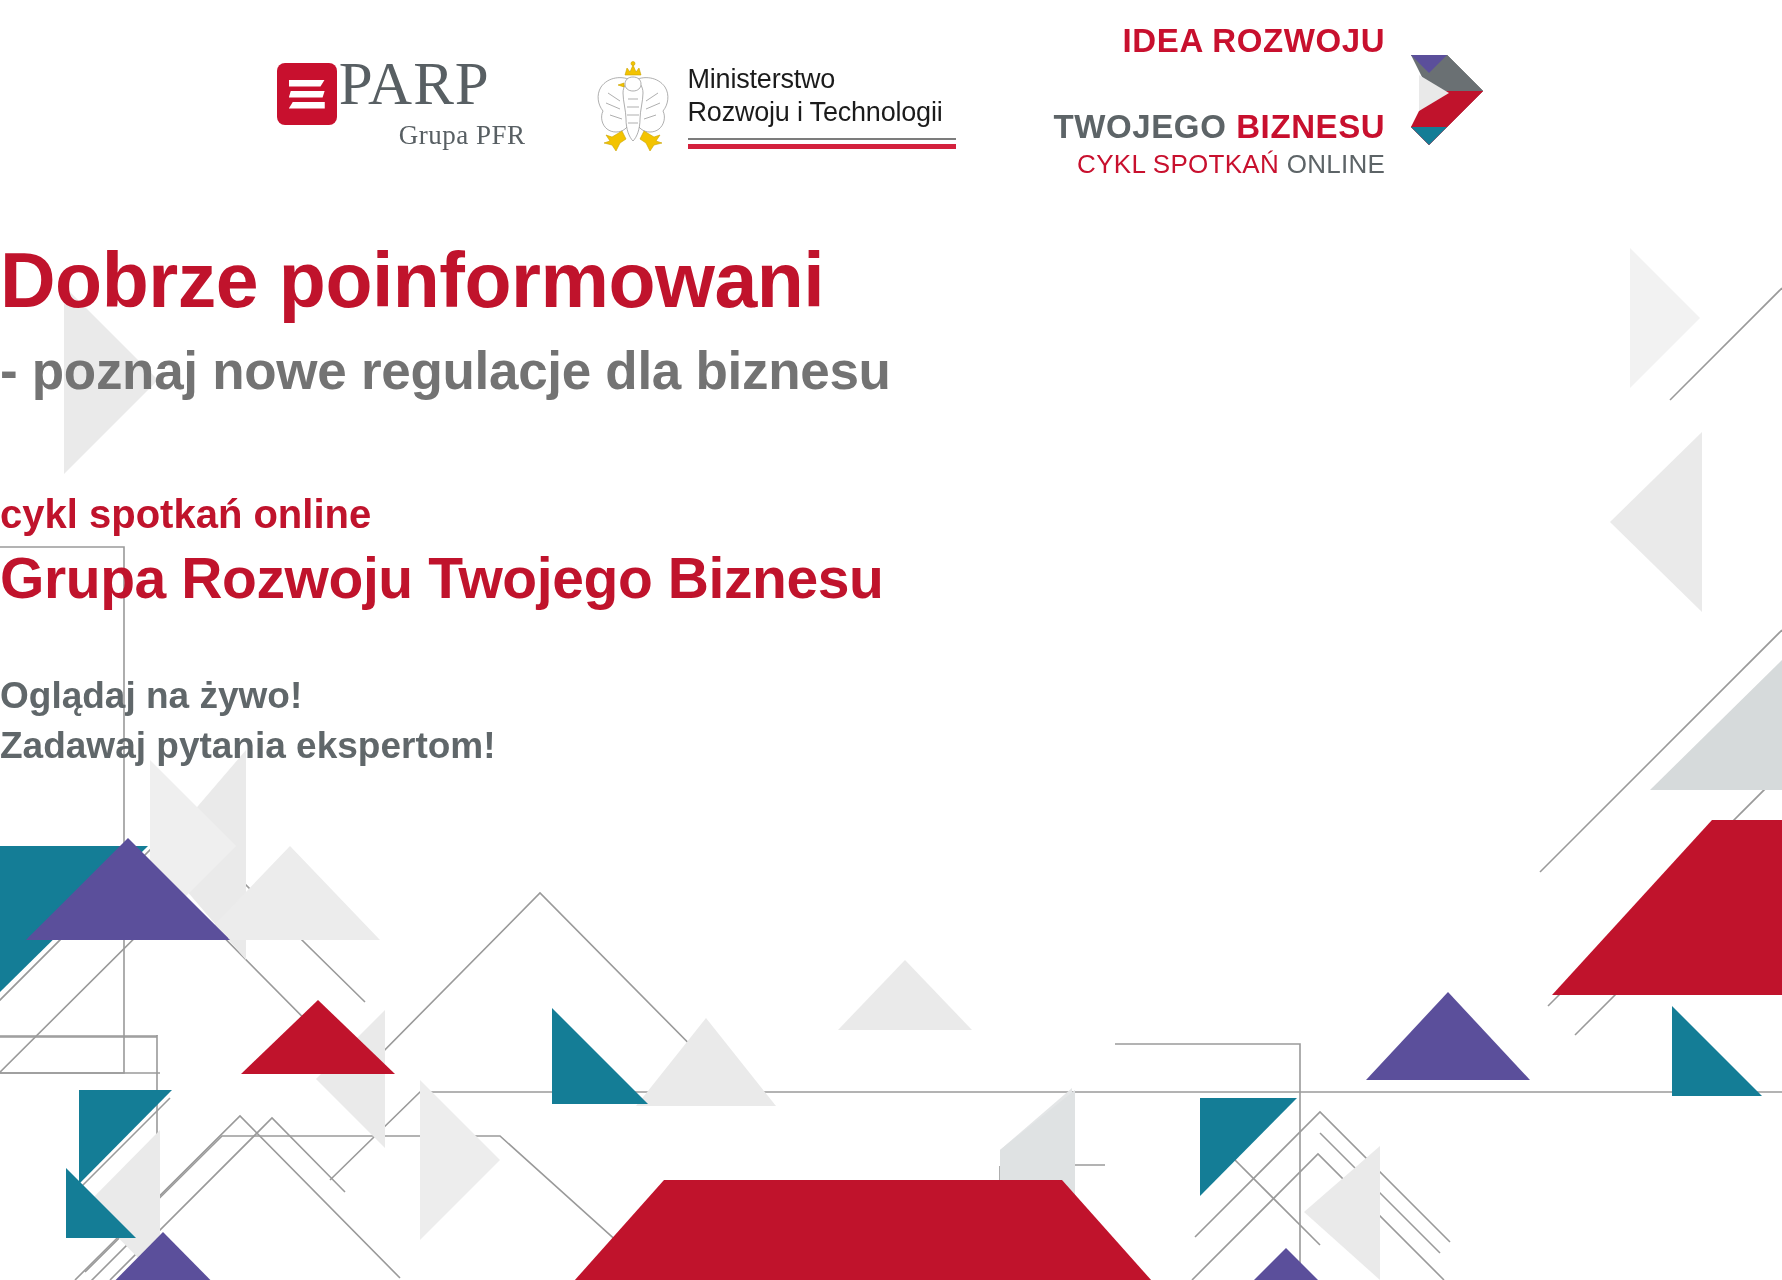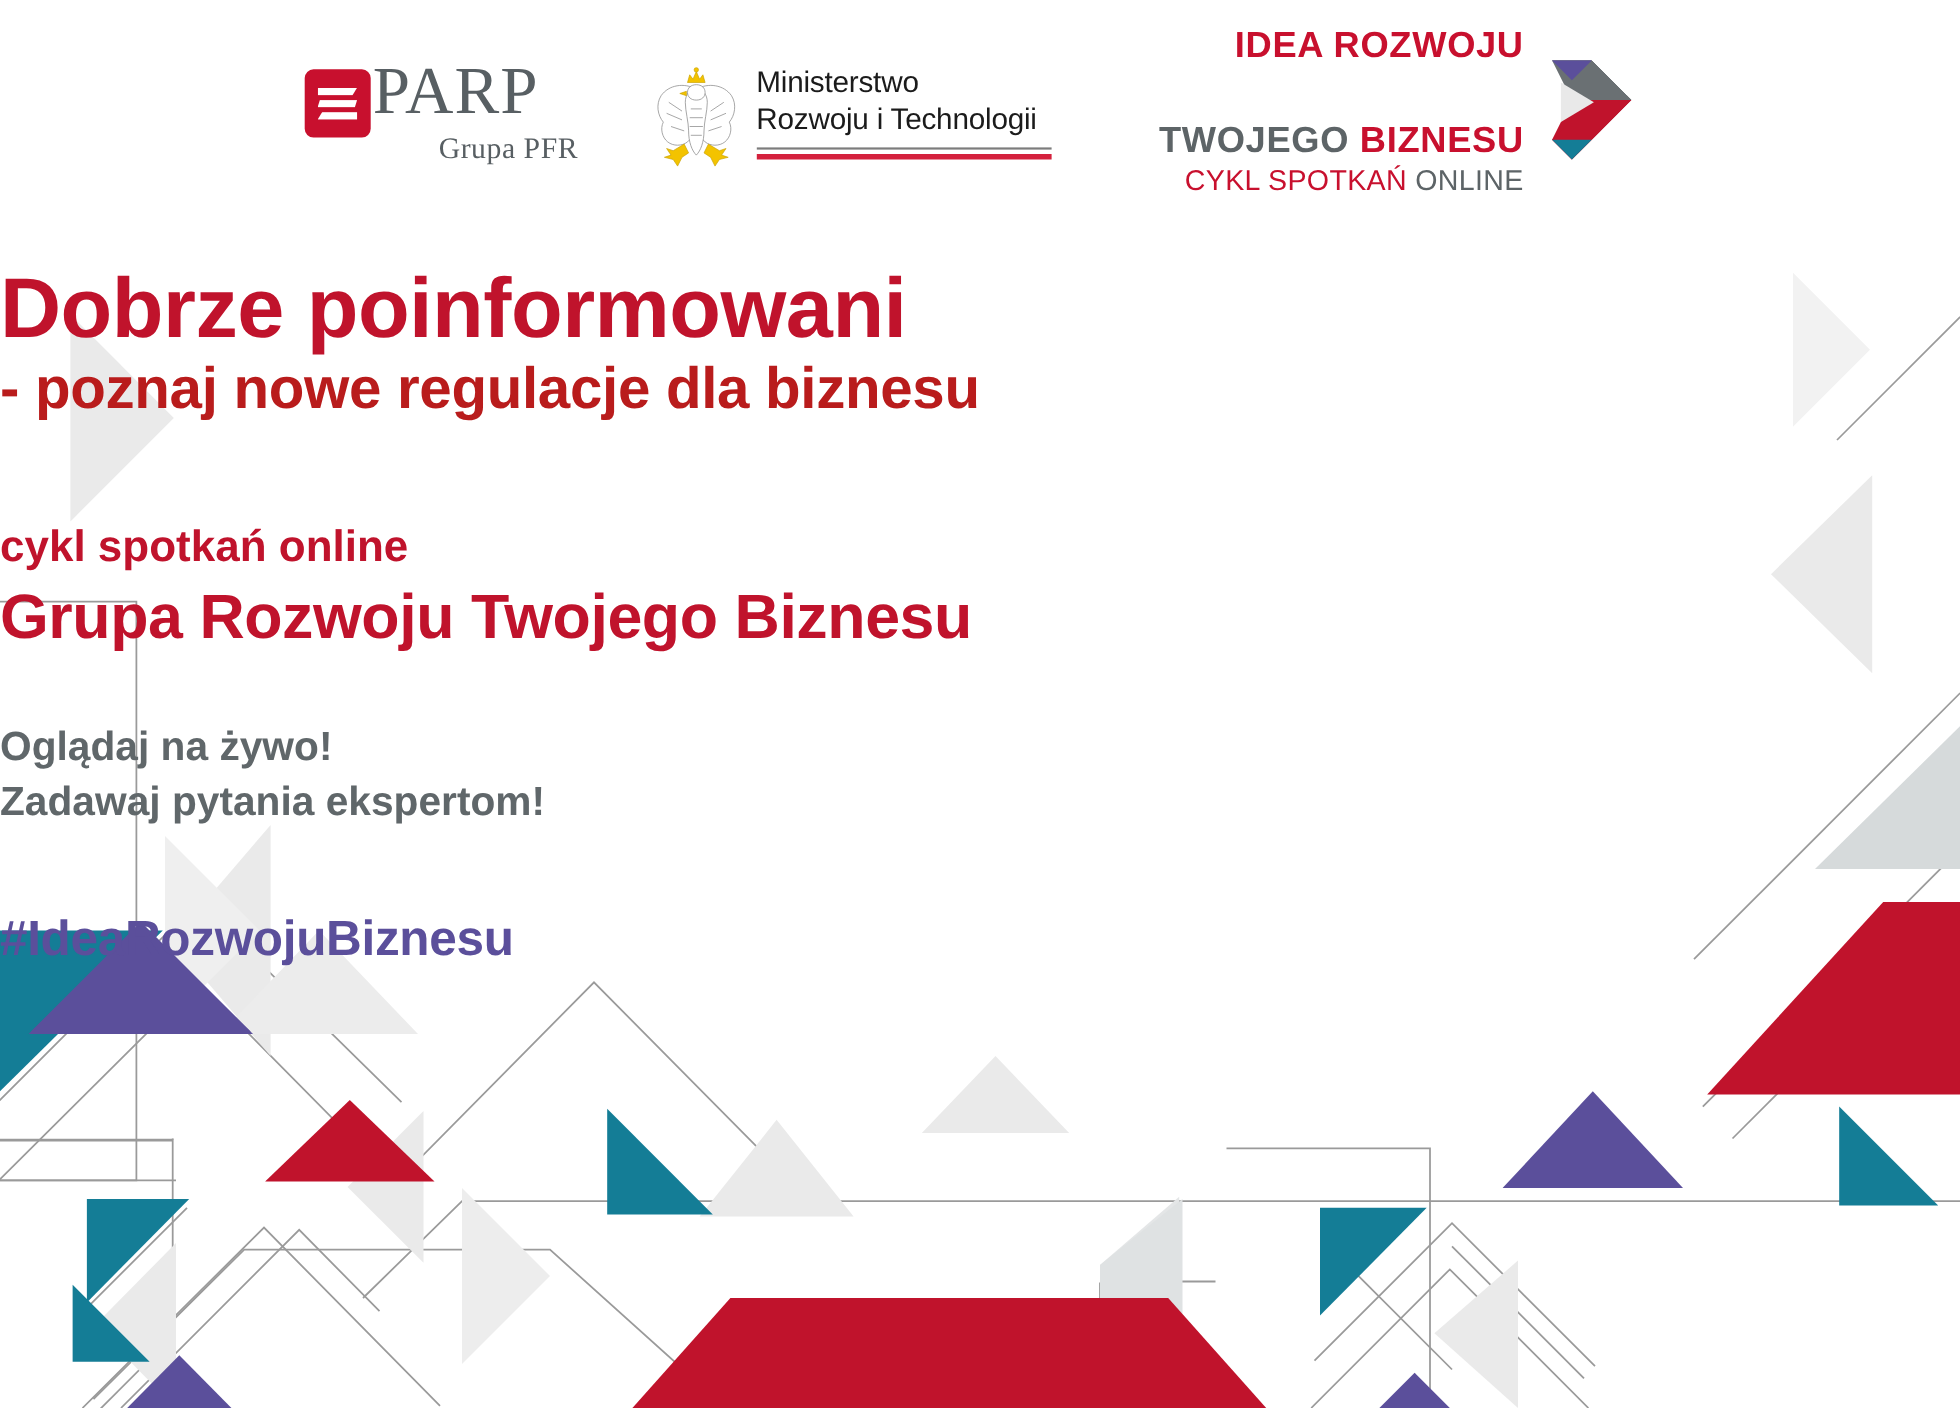--- a/index.html
+++ b/index.html
@@ -77,20 +77,21 @@
     font-size: 27px;
     color: #585f63;
     margin-top: 8px;
     margin-left: 60px;
     letter-spacing: 0.5px;
   }
 
   
   .ministry-logo {
     display: flex;
+    align-items: center;
     gap: 14px;
     margin-right: 98px;
     margin-top: 12px;
   }
   .eagle { width: 82px; height: 94px; flex: none; }
   .ministry-text-wrap { display: flex; flex-direction: column; }
   .ministry-line {
     font-size: 27px;
     color: #1b1b1b;
     line-height: 1.22;
@@ -146,24 +147,24 @@
   .headline {
     font-size: 77px;
     font-weight: bold;
     color: #c0132c;
     letter-spacing: -0.5px;
     line-height: 1.06;
   }
   .subhead {
     font-size: 53px;
     font-weight: bold;
-    color: #b91c1c;
+    color: #737373;
     letter-spacing: -0.3px;
     line-height: 1.2;
-    margin-top: 0;
+    margin-top: 17px;
   }
   .cycle-small {
     font-size: 40px;
     font-weight: bold;
     color: #c0132c;
     margin-top: 88px;
     line-height: 1.2;
   }
   .cycle-big {
     font-size: 57px;
@@ -377,16 +378,15 @@
   <div id="content">
     <div class="headline">Dobrze poinformowani</div>
     <div class="subhead">- poznaj nowe regulacje dla biznesu</div>
 
     <div class="cycle-small">cykl spotkań online</div>
     <div class="cycle-big">Grupa Rozwoju Twojego Biznesu</div>
 
     <div class="gray-line first">Oglądaj na żywo!</div>
     <div class="gray-line">Zadawaj pytania ekspertom!</div>
 
-    <div class="hashtag">#IdeaRozwojuBiznesu</div>
   </div>
 
 </div>
 
 </body></html>

